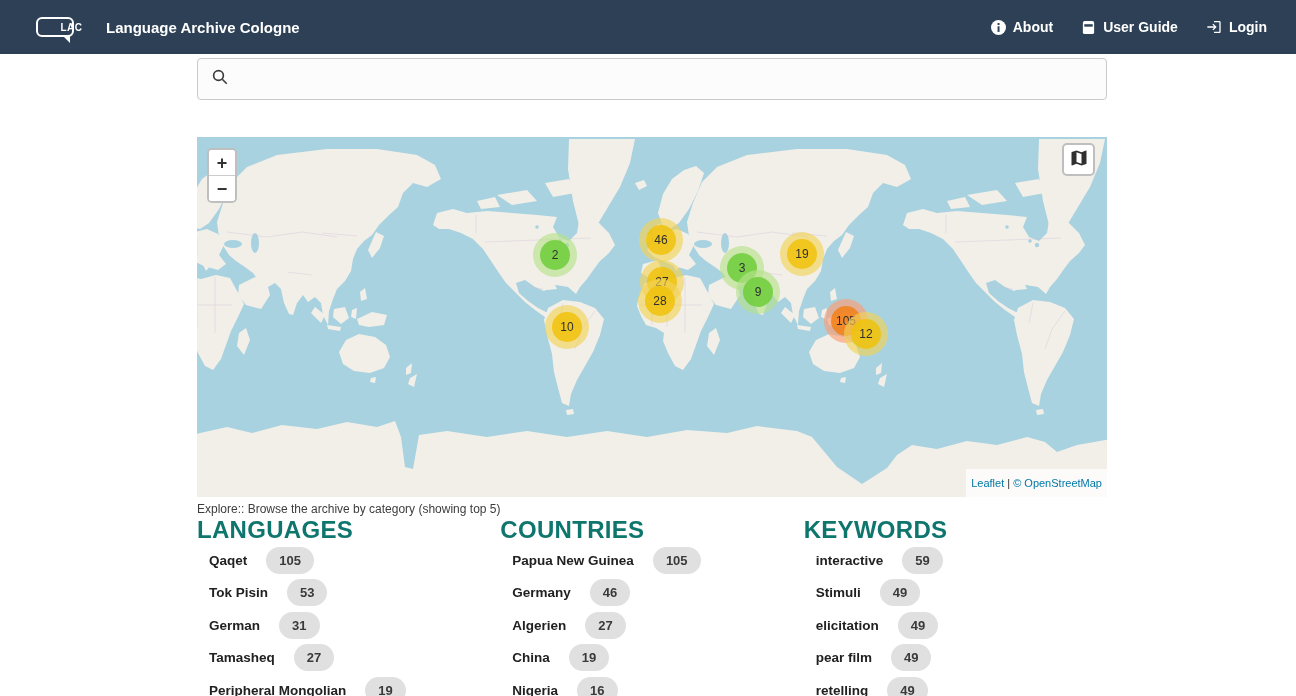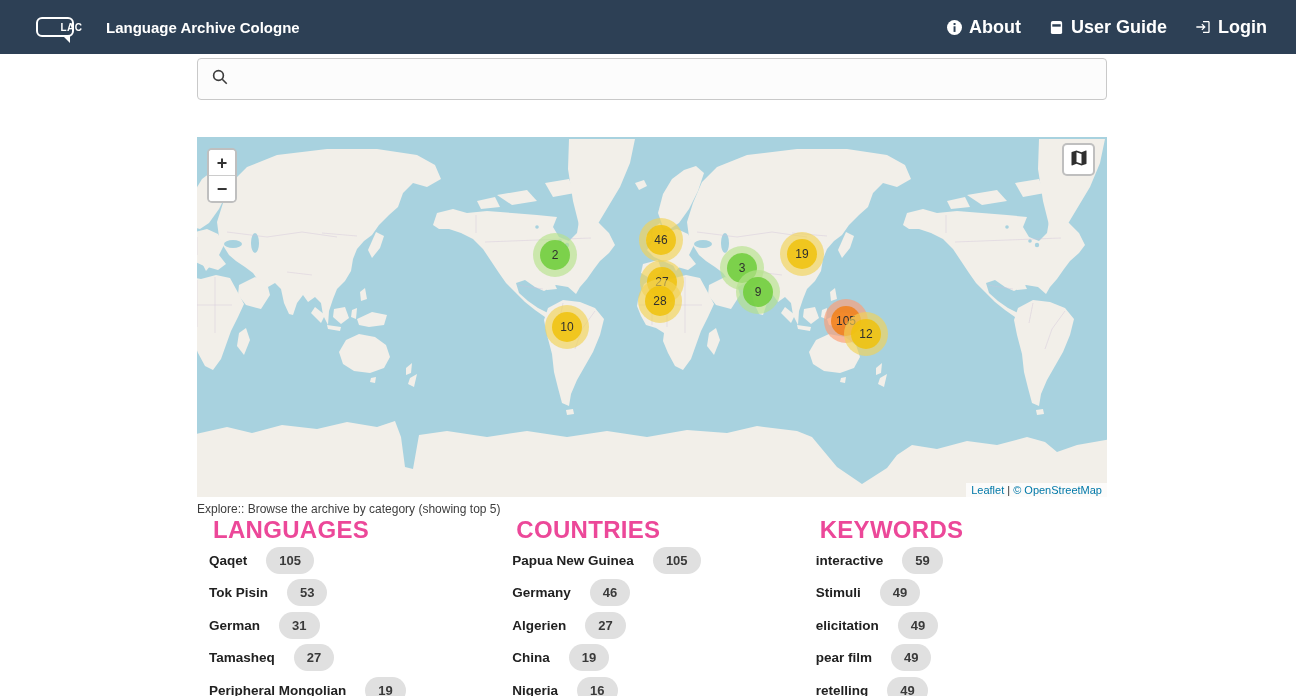--- a/index.html
+++ b/index.html
@@ -9,21 +9,21 @@
   
   .header { height:54px; background:#2d4055; color:#fff; display:flex;
     align-items:center; padding:0 29px 0 36px; }
   .logo { position:relative; width:38px; height:20px; border:2px solid #fff;
     border-radius:6px; display:flex; align-items:center; justify-content:center;
     font-size:10px; font-weight:bold; letter-spacing:.5px;padding-left:33px; }
   .logo::after { content:""; position:absolute; right:2px; bottom:-8px;
     border-top:8px solid #fff; border-left:8px solid transparent; }
   .app-title { margin-left:32px; font-size:15px; font-weight:bold; }
   .nav { margin-left:auto; display:flex; gap:28px; }
-  .nav-item { display:flex; align-items:center; gap:7px; font-size:18px;
+  .nav-item { display:flex; align-items:center; gap:7px; font-size:14px;
     font-weight:bold; cursor:pointer; }
   .nav-item svg { display:block; }
 
   
   .content { width:910px; margin-left:197px; }
   .search-box { margin-top:4px; height:42px; border:1px solid #c9c9c9;
     border-radius:4px; background:#fcfcfc; display:flex; align-items:center;
     padding:0 13px; }
   .search-box input { border:none; outline:none; background:transparent;
     flex:1; margin-left:10px; font-size:14px; font-family:inherit; }
@@ -41,31 +41,31 @@
     background:#fff; border:2px solid rgba(0,0,0,.25); border-radius:5px;
     overflow:hidden; }
   .zoomctl button { display:block; width:26px; height:25px; background:#fff;
     border:none; font-size:18px; font-weight:bold; color:#333; cursor:pointer;
     line-height:22px; }
   .zoomctl .sep { border-top:1px solid #ccc; }
   .layersctl { position:absolute; right:12px; top:6px; width:33px; height:33px;
     background:#fff; border:2px solid rgba(0,0,0,.25); border-radius:5px;
     display:flex; align-items:center; justify-content:center; cursor:pointer; }
   .attribution { position:absolute; right:0; bottom:0;
-    background:rgba(255,255,255,.75); padding:1px 5px; font-size:11px;
+    background:rgba(255,255,255,.75); padding:8px 5px; font-size:11px;
     color:#333; }
   .attribution a { color:#0078A8; text-decoration:none; cursor:pointer; }
 
   
   .explore { margin-top:5px; }
   .intro { font-size:12px; color:#3d3d3d; }
   .cols { display:flex; }
   .col { width:33.333%; }
-  .col h2 { font-size:24px; font-weight:700; color:#ec4899; line-height:26px;
-    margin:1px 0 4px 16px; letter-spacing:.3px; }
+  .col h2 { font-size:24px; font-weight:700; color:#0f766e; line-height:26px;
+    margin:1px 0 4px 0; letter-spacing:.3px; }
   .col ul { list-style:none; padding-left:12px; }
   .col li { display:flex; align-items:center; height:27px; margin-bottom:5.4px;
     cursor:pointer; }
   .lbl { font-size:13.5px; font-weight:bold; color:#212121; }
   .chip { margin-left:19px; height:27px; padding:0 13px; background:#e0e0e0;
     border-radius:14px; display:flex; align-items:center; justify-content:center;
     font-size:13px; font-weight:bold; color:#3a3a3a; }
 </style>
 </head>
 <body>

